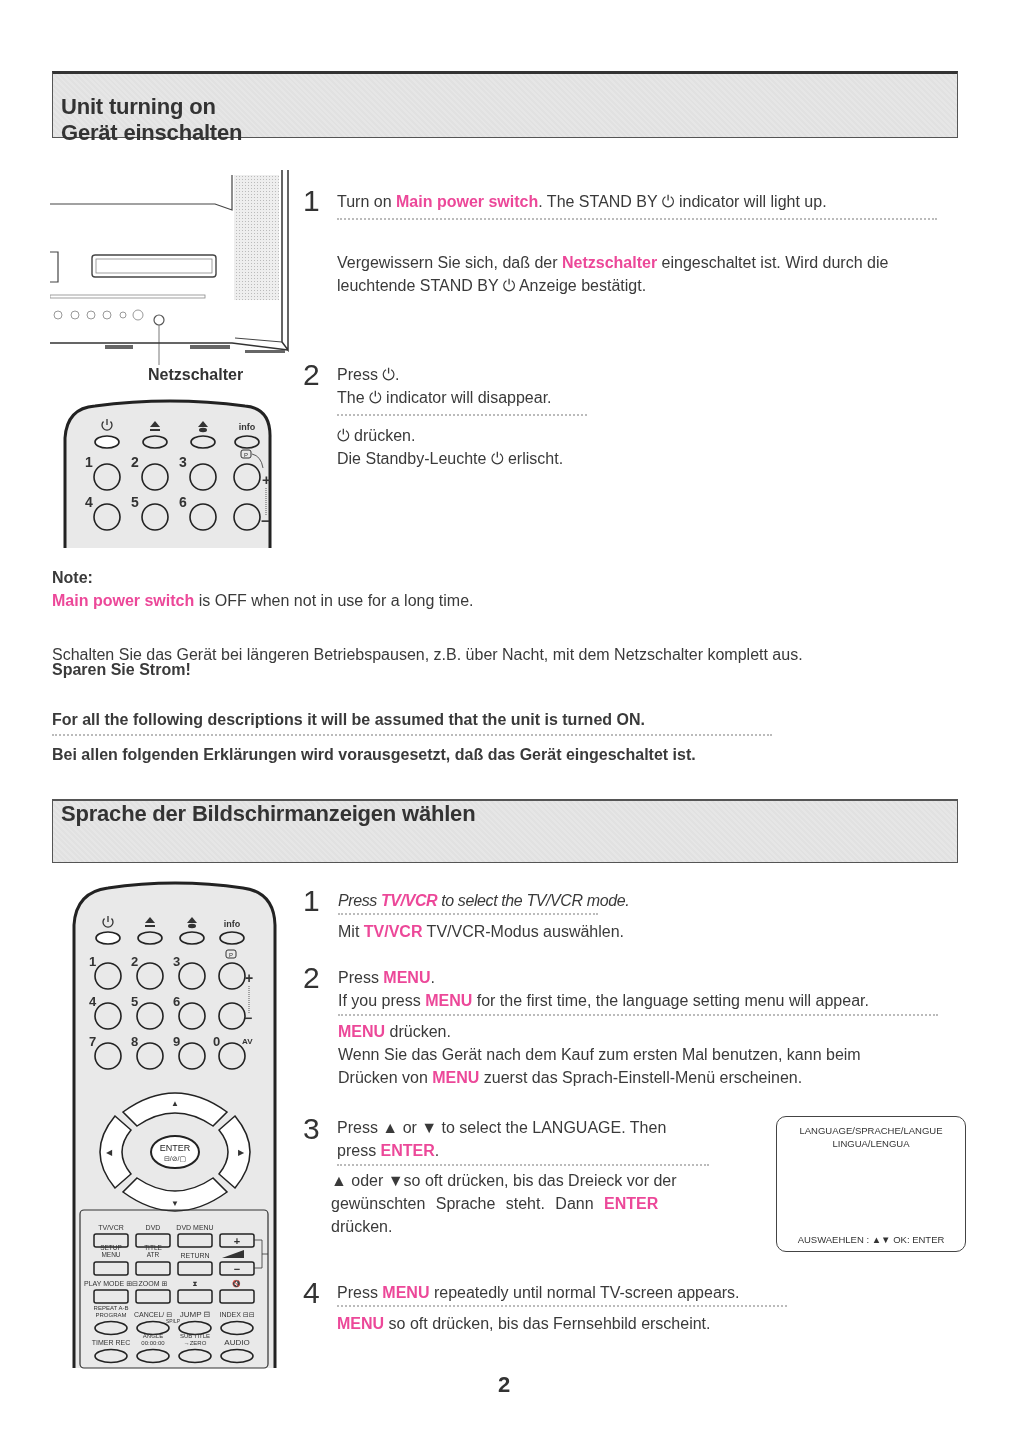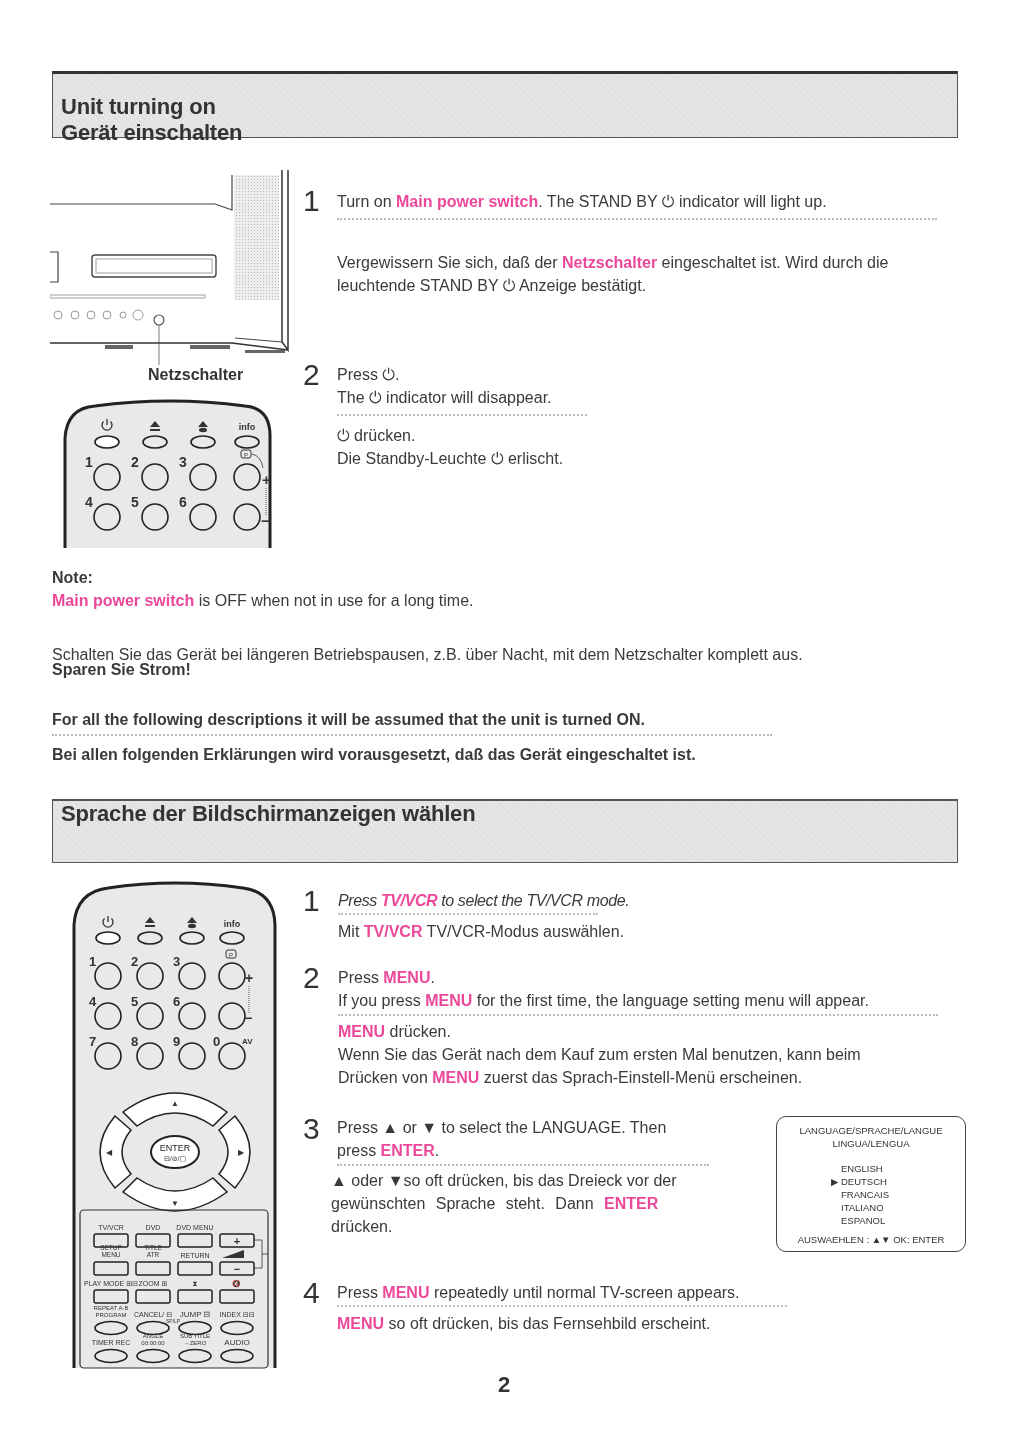--- a/index.html
+++ b/index.html
@@ -272,27 +272,20 @@
 <div class="dots" style="left:337px; top:1164px; width:372px;"></div>
 <div class="txt" style="left:331px; top:1169px; white-space:nowrap;">
   <span>▲ oder ▼so oft drücken, bis das Dreieck vor der</span><br>
   <span style="word-spacing:6px;">gewünschten Sprache steht. Dann </span><b>ENTER</b><br>
   <span>drücken.</span>
 </div>
 
 <div class="menu-box">
   <div class="row" style="margin-top:7px;">LANGUAGE/SPRACHE/LANGUE</div>
   <div class="row">LINGUA/LENGUA</div>
-  <div id="osd-options" style="margin-top:12px; text-align:left; padding-left:64px;">
-      <div class="row"><span style="display: inline-block; width: 10px; margin-left: -10px;"></span><span>ENGLISH</span></div>
-      <div class="row"><span style="display: inline-block; width: 10px; margin-left: -10px;">▶</span><span>DEUTSCH</span></div>
-      <div class="row"><span style="display: inline-block; width: 10px; margin-left: -10px;"></span><span>FRANCAIS</span></div>
-      <div class="row"><span style="display: inline-block; width: 10px; margin-left: -10px;"></span><span>ITALIANO</span></div>
-      <div class="row"><span style="display: inline-block; width: 10px; margin-left: -10px;"></span><span>ESPANOL</span></div>
-    </div>
   <div class="row" style="position:absolute; bottom:5px; left:0; right:0;">AUSWAEHLEN : ▲▼   OK: ENTER</div>
 </div>
 
 <div class="num" style="left:303px; top:1278px;">4</div>
 <div class="txt" style="left:337px; top:1281px; white-space:nowrap;">
   <span>Press </span><b>MENU</b><span> repeatedly until normal TV-screen appears.</span>
 </div>
 <div class="dots" style="left:337px; top:1305px; width:450px;"></div>
 <div class="txt" style="left:337px; top:1312px; white-space:nowrap;">
   <b>MENU</b><span> so oft drücken, bis das Fernsehbild erscheint.</span>

